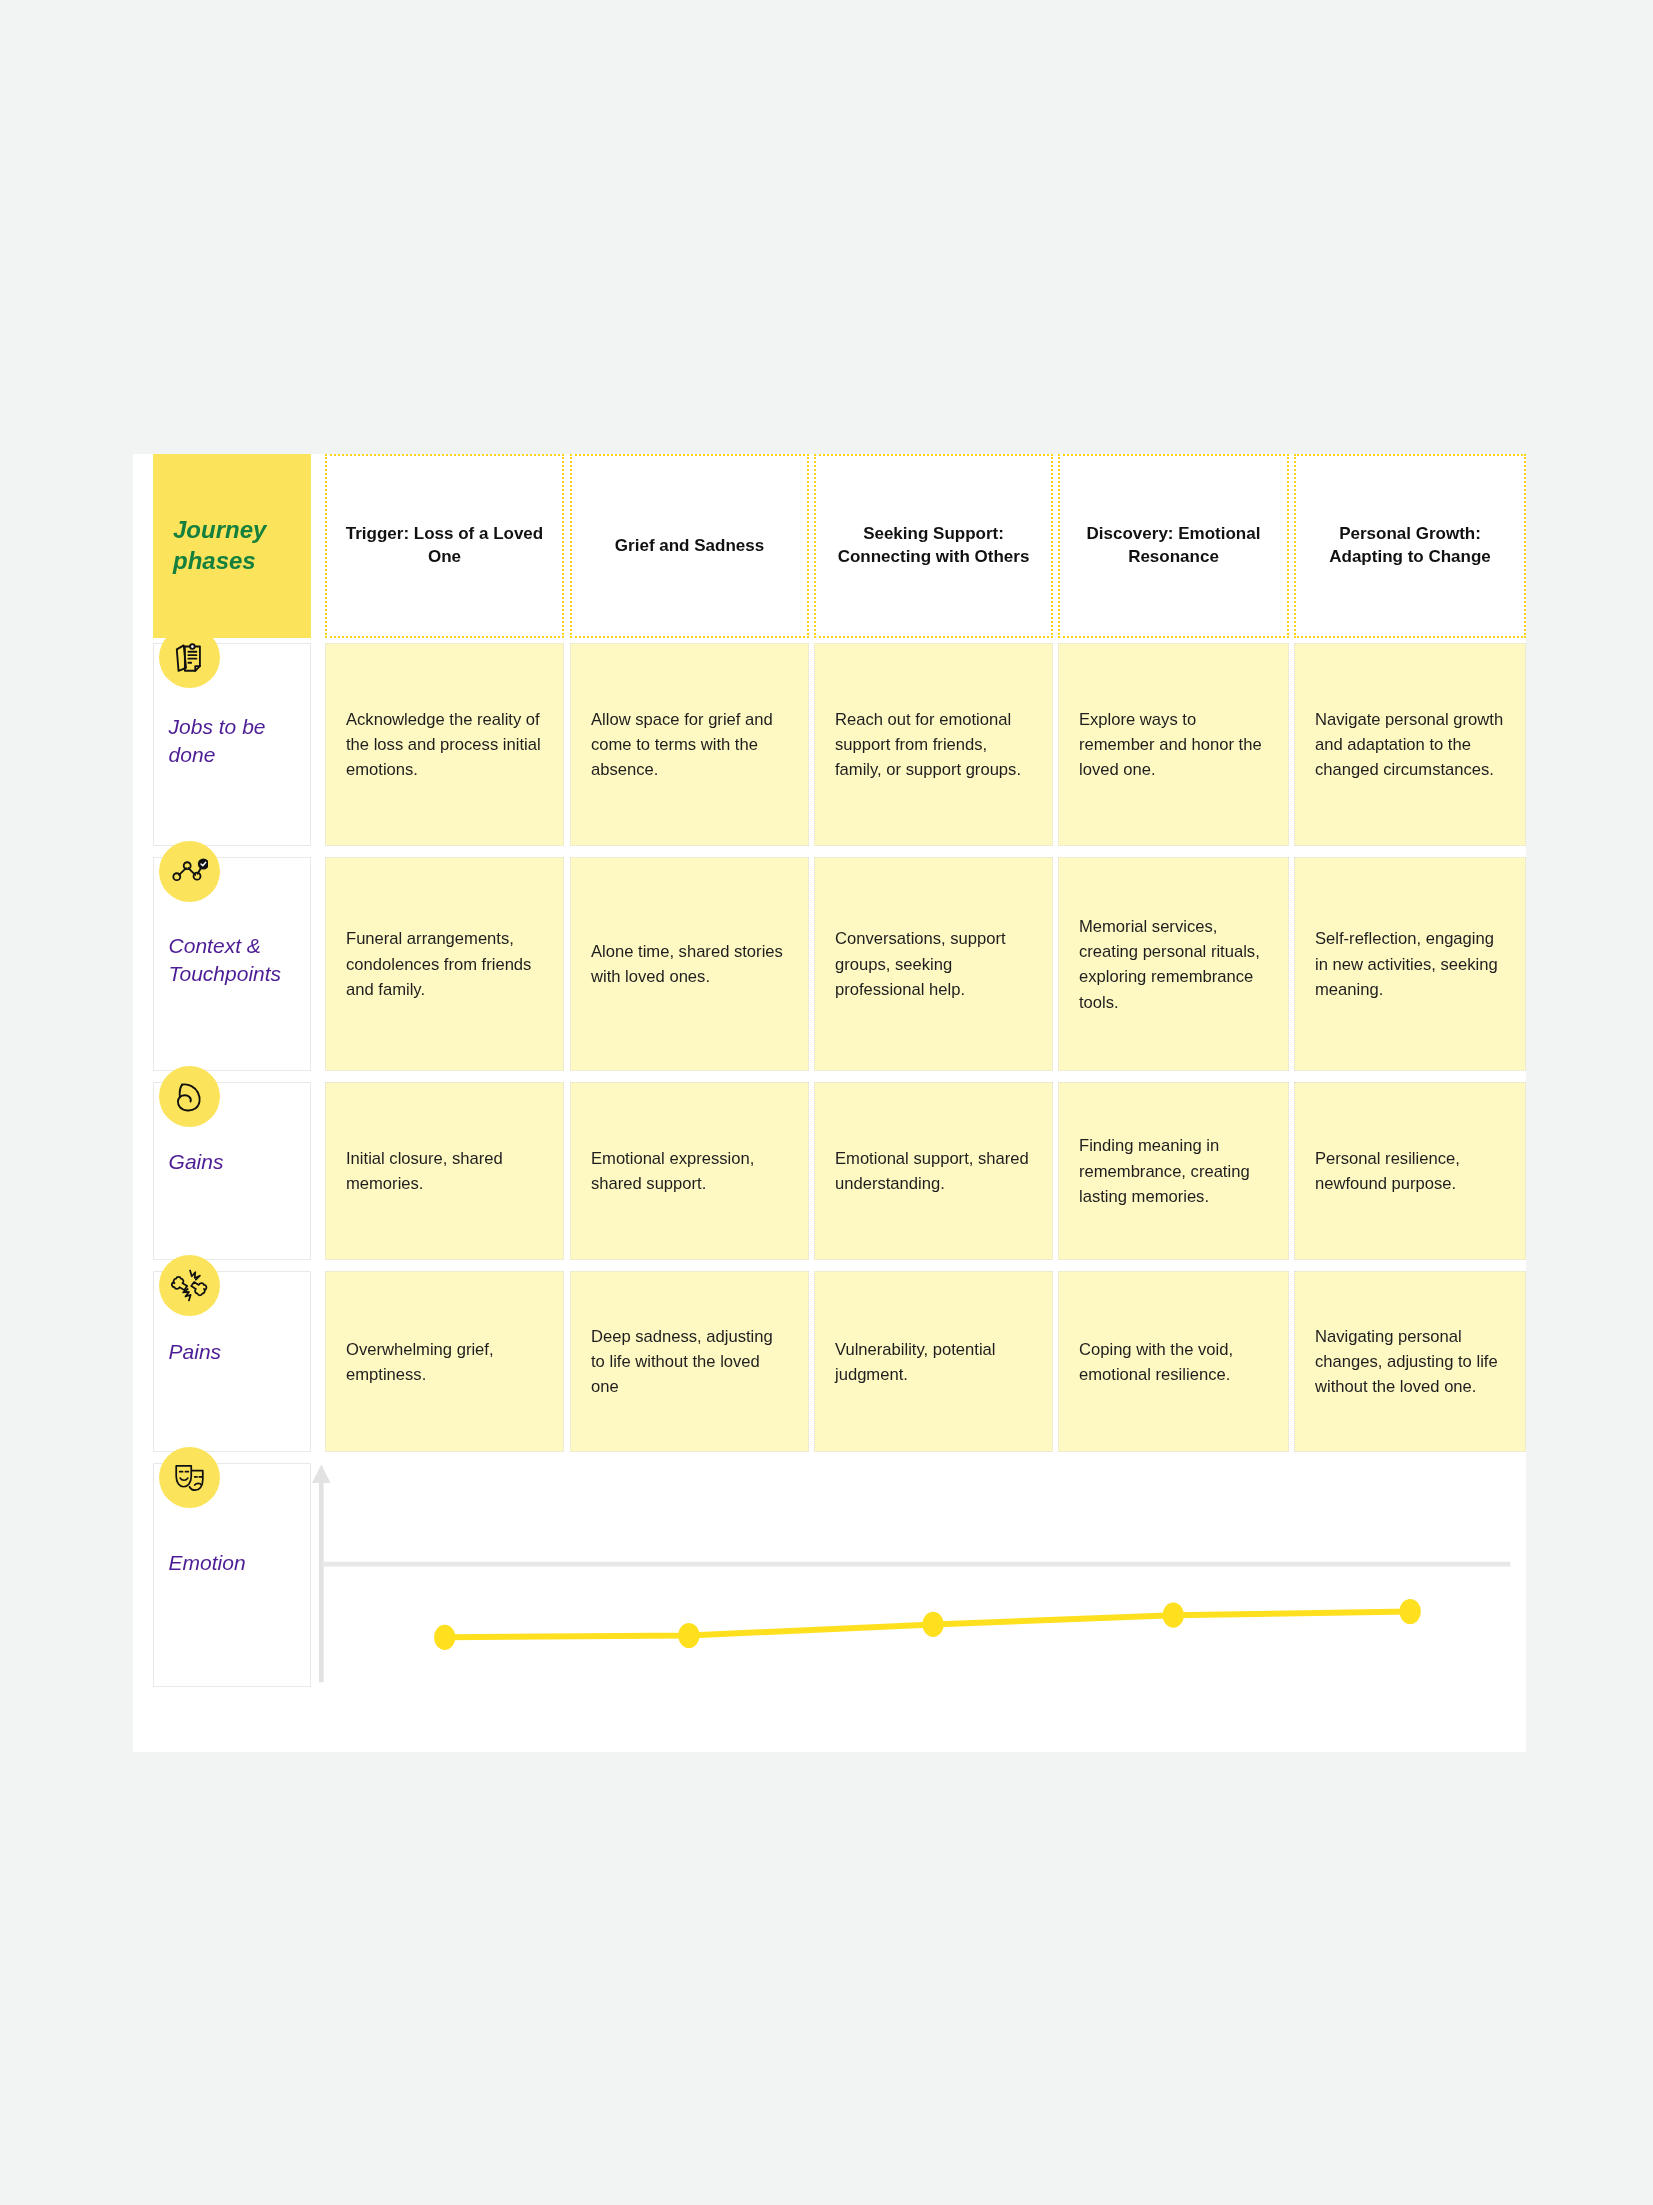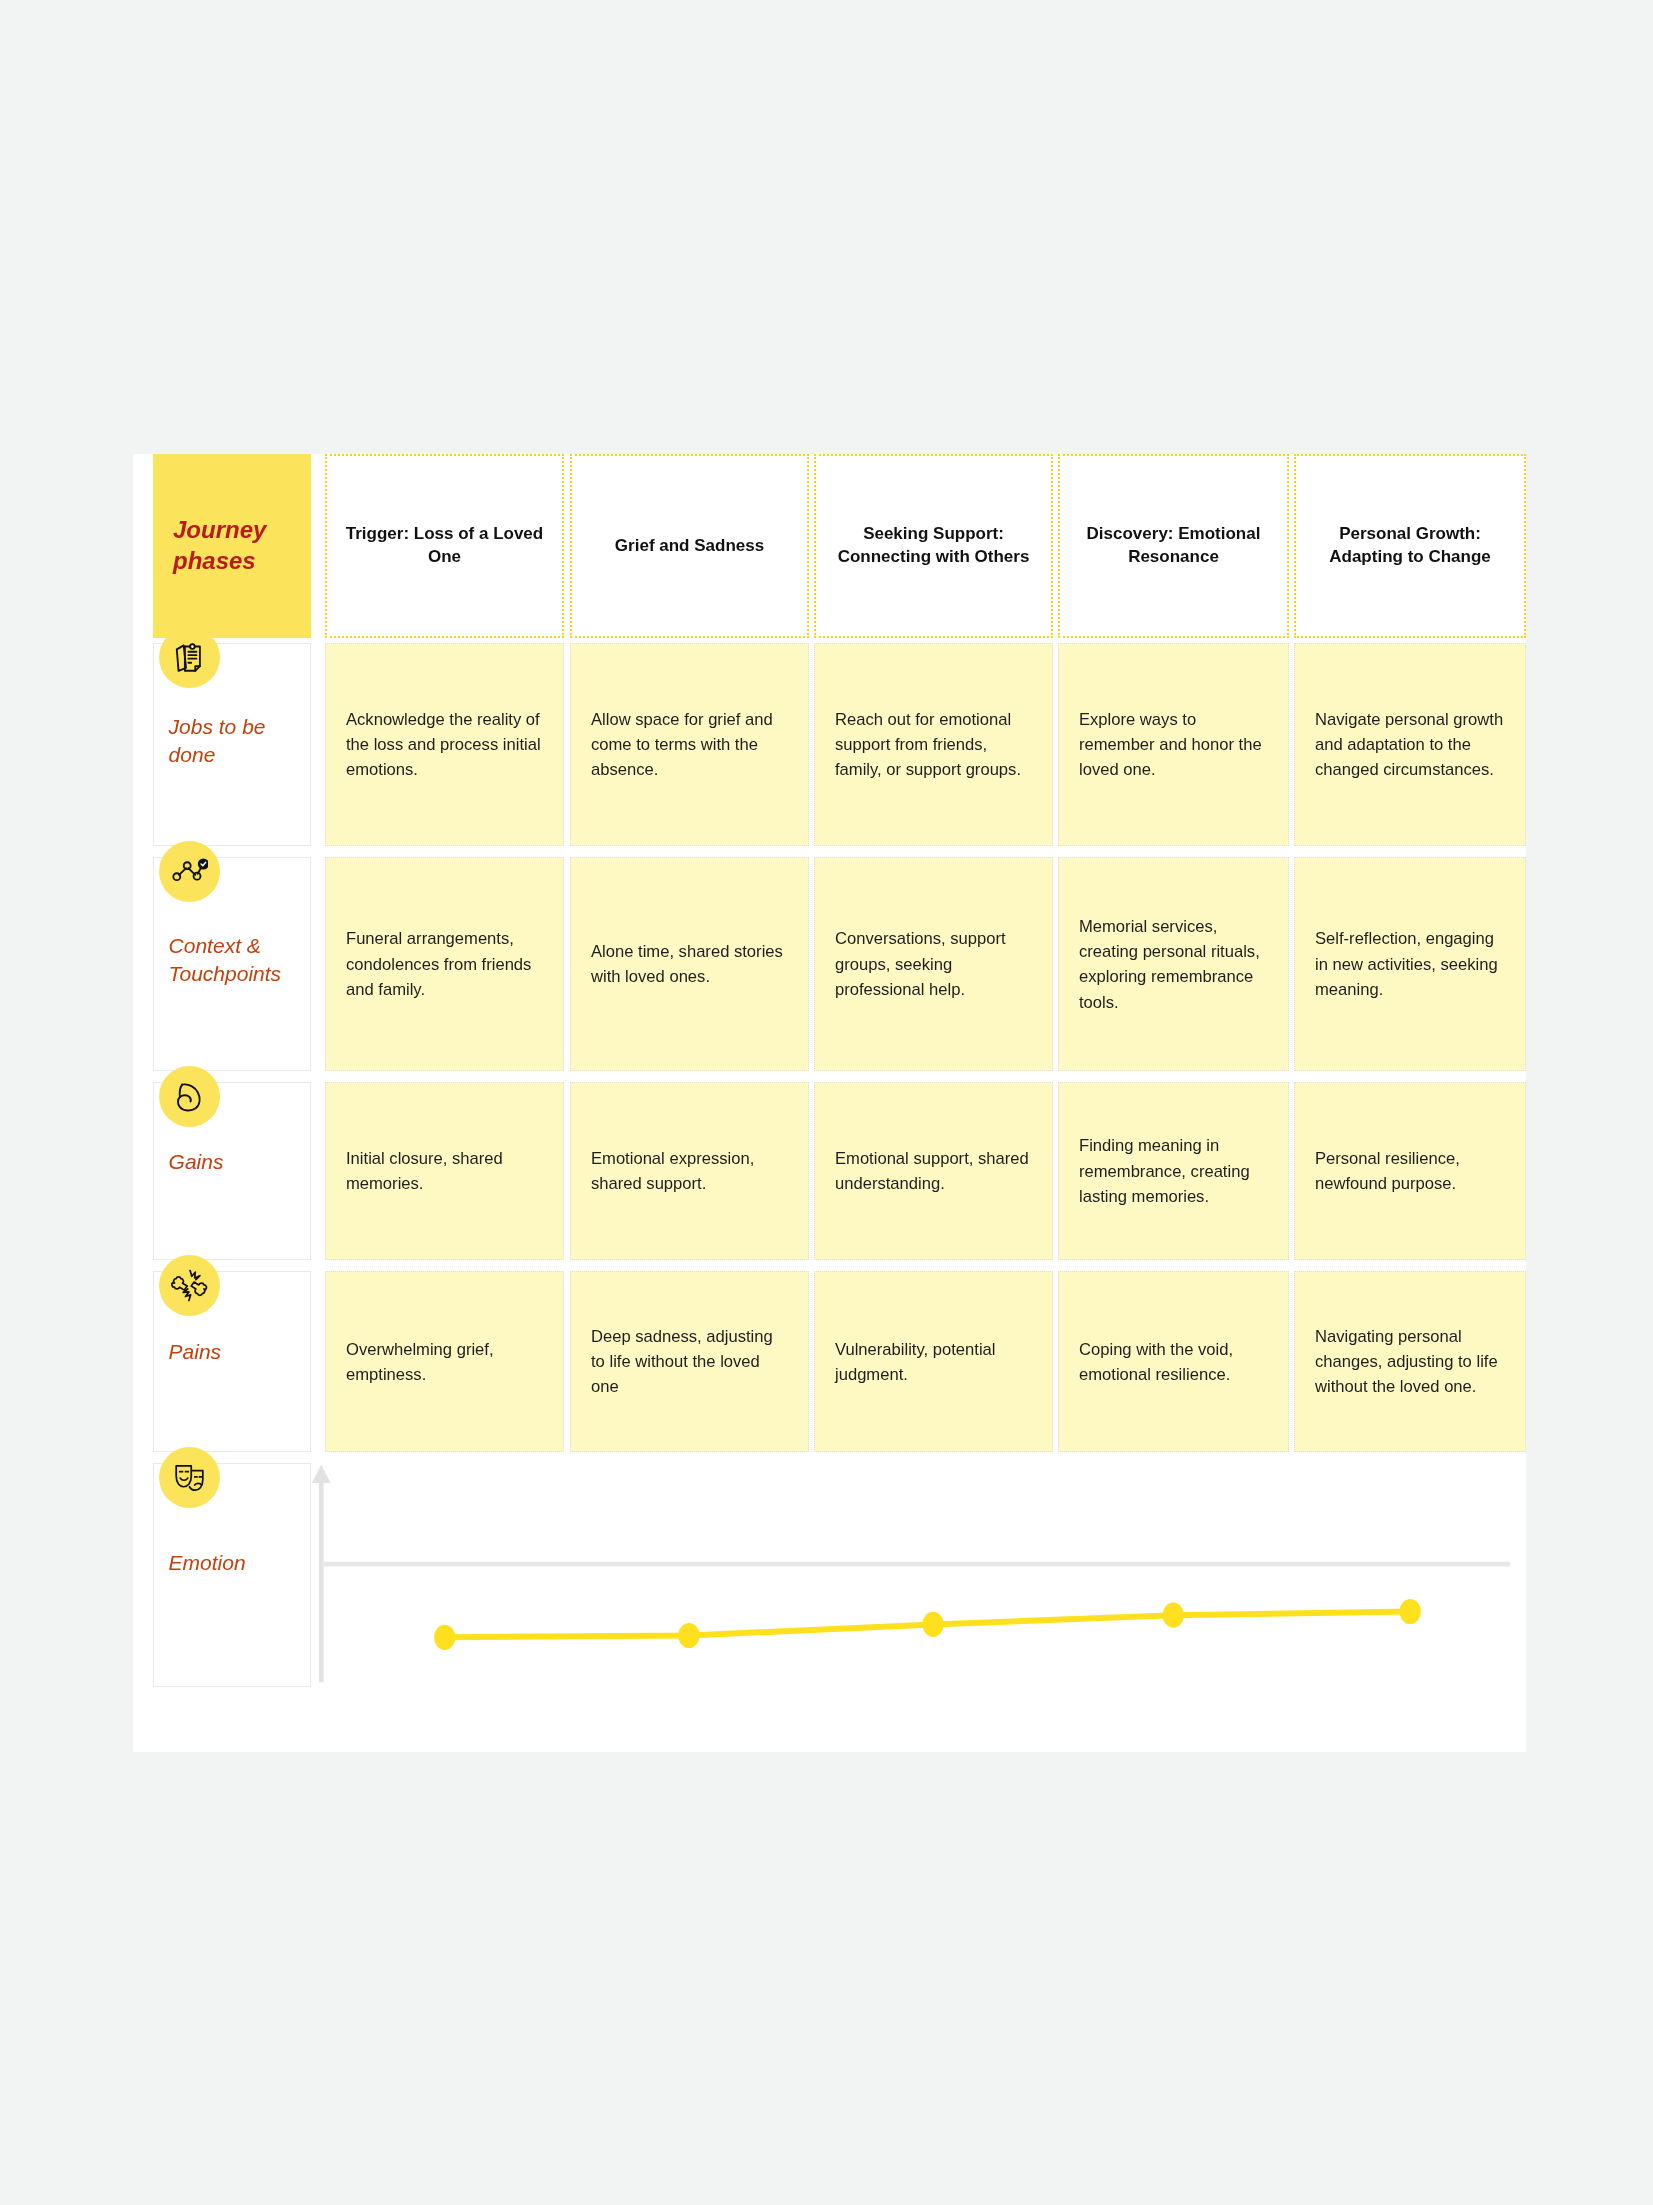--- a/index.html
+++ b/index.html
@@ -15,21 +15,21 @@
 
   
   .header-row{position:absolute;left:0;top:0;width:1393px;height:184px;}
   .journey-block{
     position:absolute;left:20px;top:0;width:158px;height:184px;
     background:#fbe45b;
     display:flex;align-items:center;justify-content:flex-start;
   }
   .journey-block .jtext{
     font-style:italic;font-weight:bold;font-size:24px;line-height:1.28;
-    color:#b91c1c;padding-left:20px;
+    color:#15803d;padding-left:20px;
   }
   .phase-cell{
     position:absolute;top:0;height:184px;
     border:2px dotted #fcd116;
     box-sizing:border-box;
     display:flex;align-items:center;justify-content:center;
     background:#fff;
   }
   .phase-cell .ptext{
     font-weight:bold;font-size:17px;line-height:1.35;color:#111;
@@ -41,21 +41,21 @@
   .row{position:relative;width:1393px;}
   .row-label-card{
     position:absolute;left:20px;top:5.3px;
     width:158px;
     border:1.3px solid #e9e9e9;
     background:#fff;
     box-sizing:border-box;
   }
   .row-label-text{
     position:absolute;left:14.6px;
-    font-style:italic;font-size:21px;line-height:1.3;color:#c2410c;
+    font-style:italic;font-size:21px;line-height:1.3;color:#4c1d95;
   }
   .icon-bubble{
     position:absolute;left:5.3px;top:-17px;
     width:61px;height:61px;border-radius:50%;
     background:#fbe45b;
     display:flex;align-items:center;justify-content:center;
     z-index:5;
   }
   .icon-bubble svg{display:block;}
 

